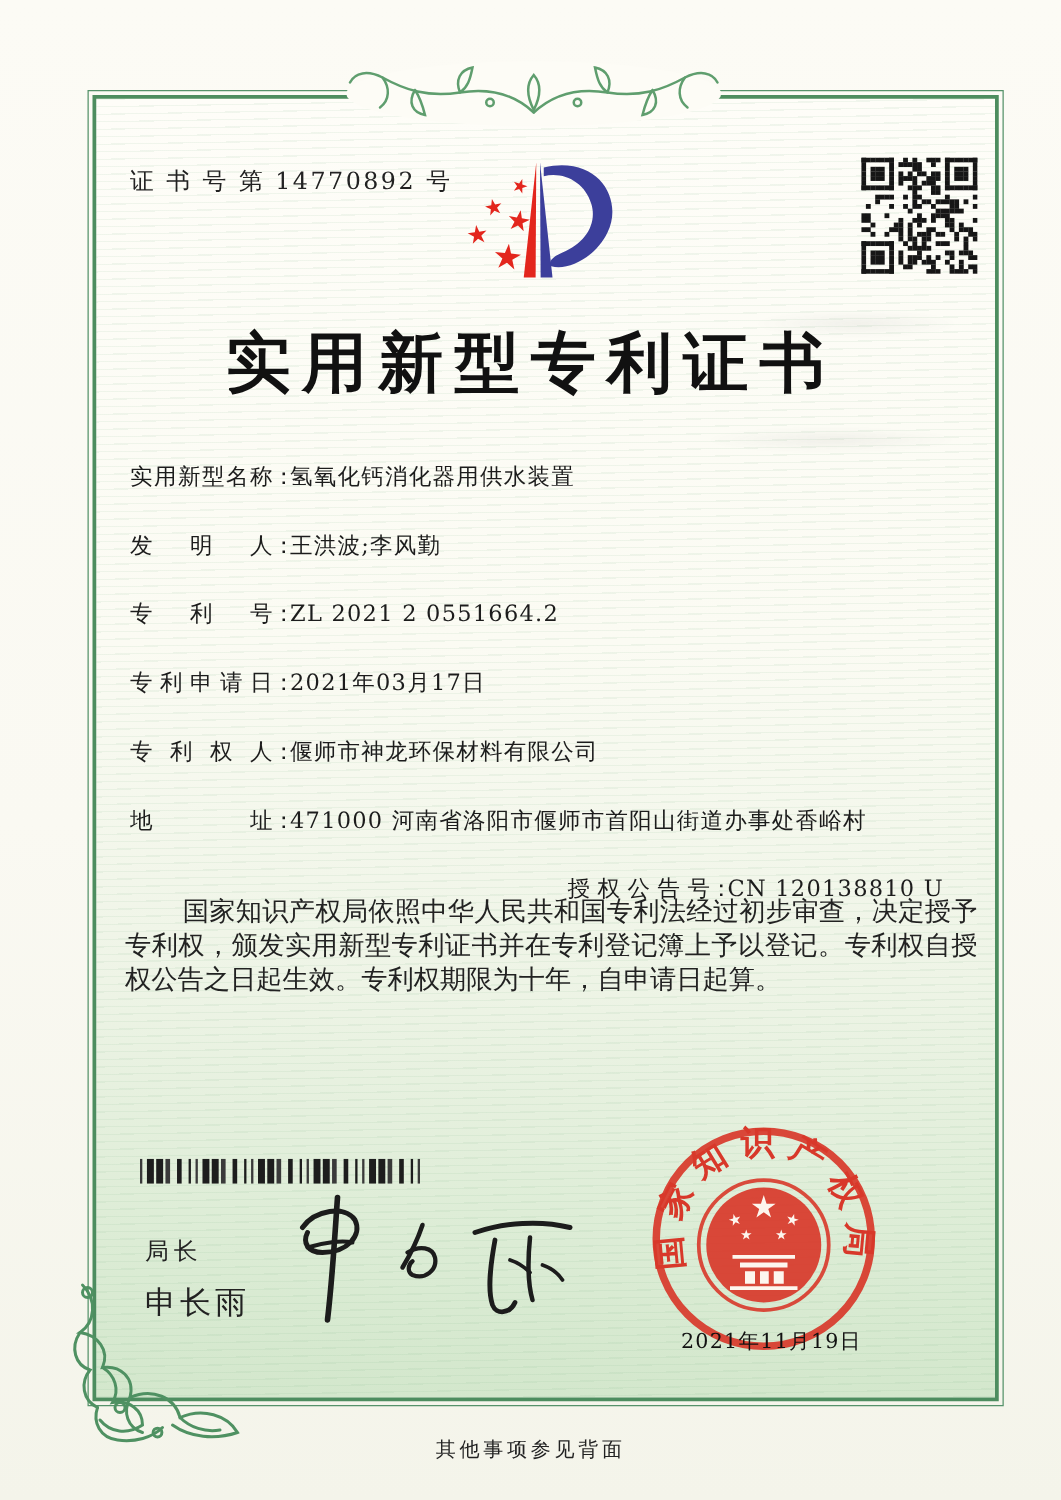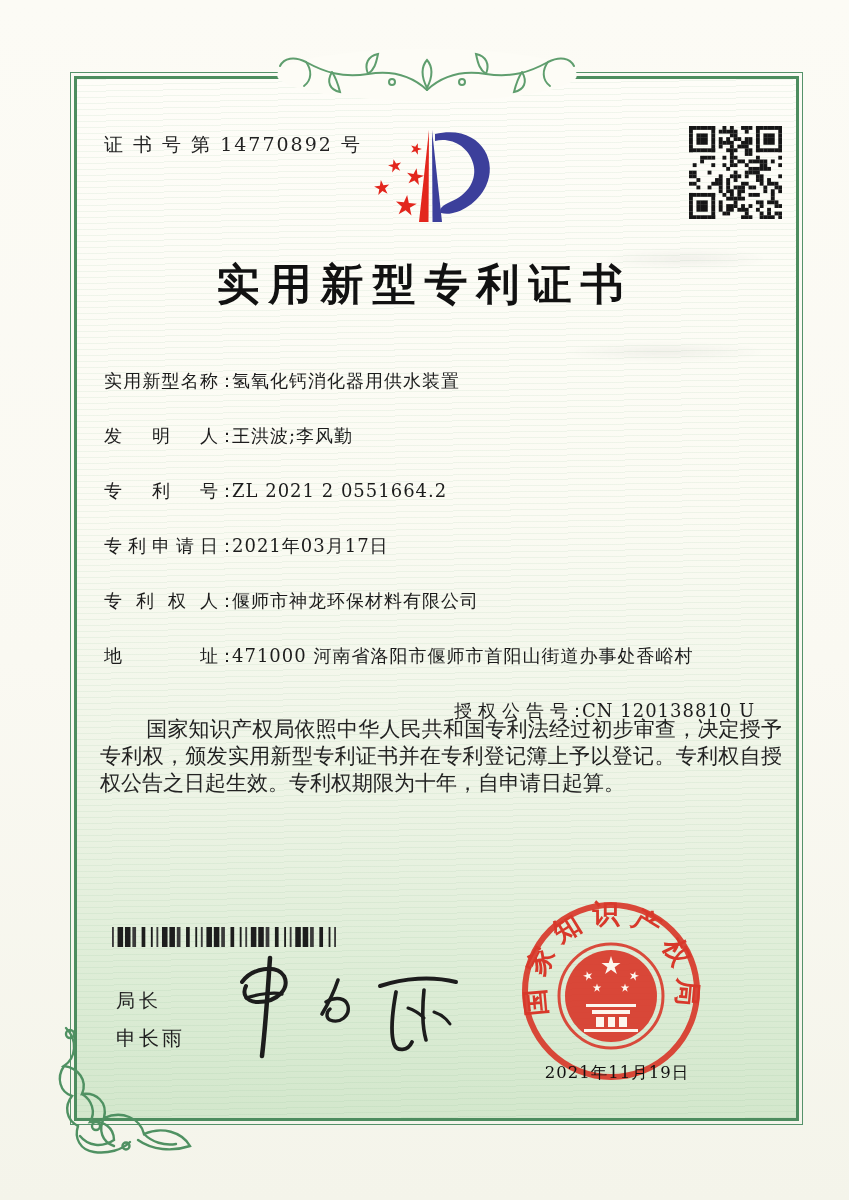--- a/index.html
+++ b/index.html
@@ -29,21 +29,21 @@
   .ornament-corner { position:absolute; left:52px; top:1022px; width:185px; height:150px; }
   
   .cert-no {
     position:absolute; left:104px; top:132px;
     font-size:19px; color:#222; letter-spacing:2px;
   }
   .logo { position:absolute; left:333px; top:118px; width:195px; height:120px; }
   .qr { position:absolute; left:689px; top:126px; width:93px; height:93px; }
   .title {
     position:absolute; left:0; top:256px; width:100%;
-    text-align:center; font-size:43px; font-weight:700; color:#111;
+    text-align:center; font-size:52px; font-weight:700; color:#111;
     letter-spacing:9px;
   }
   
   .fields { position:absolute; left:104px; top:369px; width:690px; }
   .frow { position:relative; height:26px; margin-bottom:29px; font-size:18px; color:#1c1c1c; white-space:nowrap; }
   .flabel {
     display:inline-block; width:114px; vertical-align:top;
     text-align:justify; text-align-last:justify;
   }
   .fcolon { display:inline-block; width:14px; }
@@ -51,21 +51,21 @@
   .grant-group2 { position:absolute; left:350px; top:0; }
   
   .body-text {
     position:absolute; left:100px; top:716px; width:682px;
     font-size:21px; line-height:27px; color:#222; text-align:justify;
   }
   .body-text p { text-indent:2.2em; margin-bottom:1px; }
   
   .barcode { position:absolute; left:112px; top:927px; width:224px; height:20px; }
   .director-title { position:absolute; left:116px; top:988px; font-size:19px; color:#222; letter-spacing:4px; }
-  .director-name { position:absolute; left:116px; top:1025px; font-size:20px; color:#222; letter-spacing:3px;text-align:right; }
+  .director-name { position:absolute; left:116px; top:1025px; font-size:25px; color:#222; letter-spacing:3px;text-align:right; }
   .signature { position:absolute; left:218px; top:952px; width:255px; height:112px; }
   .seal { position:absolute; left:520px; top:900px; width:182px; height:182px; }
   .seal-date { position:absolute; left:522px; top:1062px; width:190px; text-align:center; font-size:16.5px; color:#111; letter-spacing:1px; }
   .page-number { position:absolute; left:0; top:1096px; width:100%; text-align:center; font-size:15px; color:#222; letter-spacing:2px; }
   .back-note { position:absolute; left:0; top:1150px; width:100%; text-align:center; font-size:16px; color:#222; letter-spacing:3px; }
   
   .smudge { position:absolute; opacity:0.07; filter:blur(2px); background:radial-gradient(ellipse at center,#555 0%,transparent 70%); }
   .smudge1 { left:600px; top:248px; width:170px; height:22px; }
   .smudge2 { left:560px; top:342px; width:210px; height:20px; }
 </style>
@@ -536,14 +536,15 @@
         <rect x="72" y="110" width="38" height="4"></rect>
         <rect x="76" y="117" width="8" height="10"></rect>
         <rect x="88" y="117" width="7" height="10"></rect>
         <rect x="99" y="117" width="8" height="10"></rect>
         <rect x="64" y="129" width="54" height="3"></rect>
       </g>
     </g>
   </svg>
   <div class="seal-date">2021年11月19日</div>
 
+  <div class="back-note">其他事项参见背面</div>
 
 </div>
 
 </body></html>

